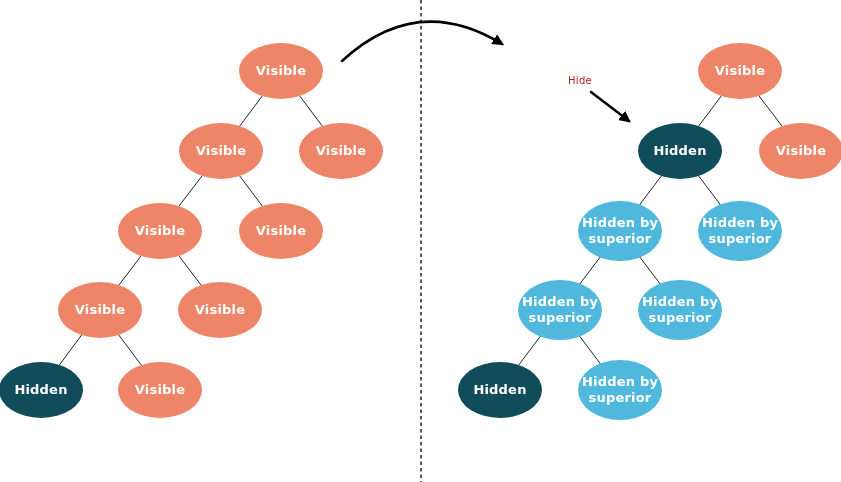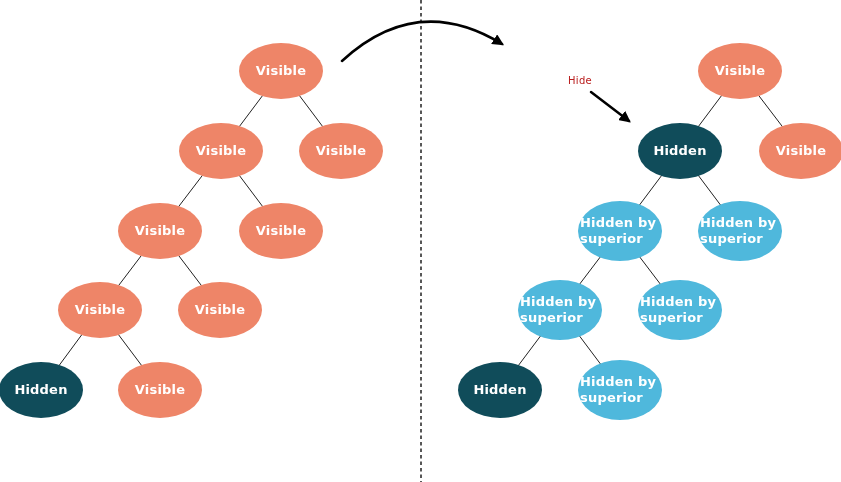--- a/index.html
+++ b/index.html
@@ -19,21 +19,21 @@
     position: absolute;
     left: 0; top: 0;
     width: 841px; height: 482px;
   }
   .node {
     position: absolute;
     border-radius: 50%;
     display: flex;
     align-items: center;
     justify-content: center;
-    text-align: left;
+    text-align: center;
     color: #ffffff;
     font-size: 13px;
     font-weight: 600;
     line-height: 1.25;
     letter-spacing: 0.2px;
     padding: 0 2px;
     box-sizing: border-box;
   }
   .hide-label {
     position: absolute;

